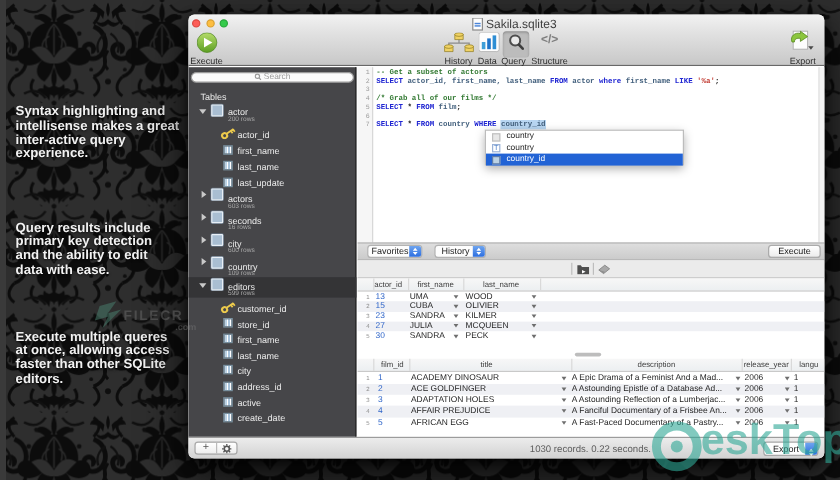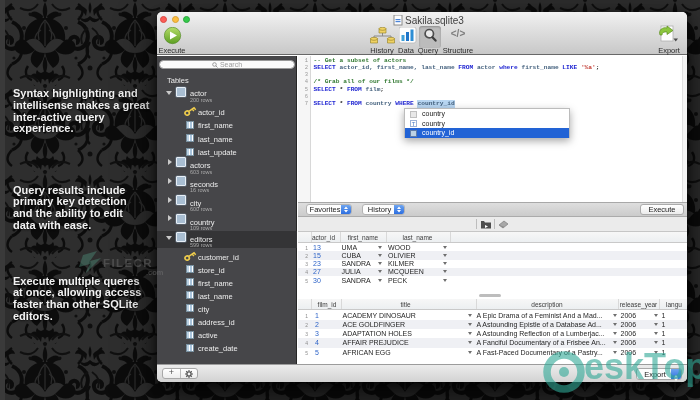--- a/index.html
+++ b/index.html
@@ -409,20 +409,21 @@
     <div class="abs" style="left:5px;top:2.5px;width:36px;height:11px;background:linear-gradient(#fff,#ededed);border:1px solid #a8a8a8;border-radius:3px">
       <div class="abs" style="left:17px;top:0;width:1px;height:9px;background:#bbb"></div>
       <div class="abs" style="left:0;top:-1.5px;width:17px;text-align:center;font-size:9px;color:#555">+</div>
       <svg class="abs" style="left:22px;top:1.5px" width="8" height="8">
           <circle cx="4" cy="4" r="2.1" fill="none" stroke="#555" stroke-width="1.3"></circle>
           <g stroke="#555" stroke-width="1.1">
             <path d="M4 0 v1.5 M4 6.5 v1.5 M0 4 h1.5 M6.5 4 h1.5 M1.2 1.2 l1 1 M5.8 5.8 l1 1 M6.8 1.2 l-1 1 M2.2 5.8 l-1 1"></path>
           </g>
         </svg>
     </div>
+    <div class="abs" style="left:160px;top:4.5px;width:350px;text-align:center;font-size:8px;color:#5d5d5d">1030 records. 0.22 seconds.</div>
     <div class="abs" style="left:479px;top:3px;width:46px;height:12px;background:#fdfdfd;border:1px solid #a8a8a8;border-radius:3px">
       <div class="abs" style="left:0;top:1px;width:36px;text-align:center;font-size:7.5px;color:#1c1c1c">Export</div>
       <div class="abs" style="right:0;top:0;width:10px;height:10px;background:linear-gradient(#6fa5ef,#2c6ee0);border-radius:0 2px 2px 0"><svg width="10" height="10">
             <path d="M5 2 l2 2.5 h-4 Z M5 8 l-2-2.5 h4 Z" fill="#fff"></path>
           </svg></div>
     </div>
   </div>
 </div>
 
 <svg id="fcr" width="120" height="32" viewBox="0 0 120 32">

